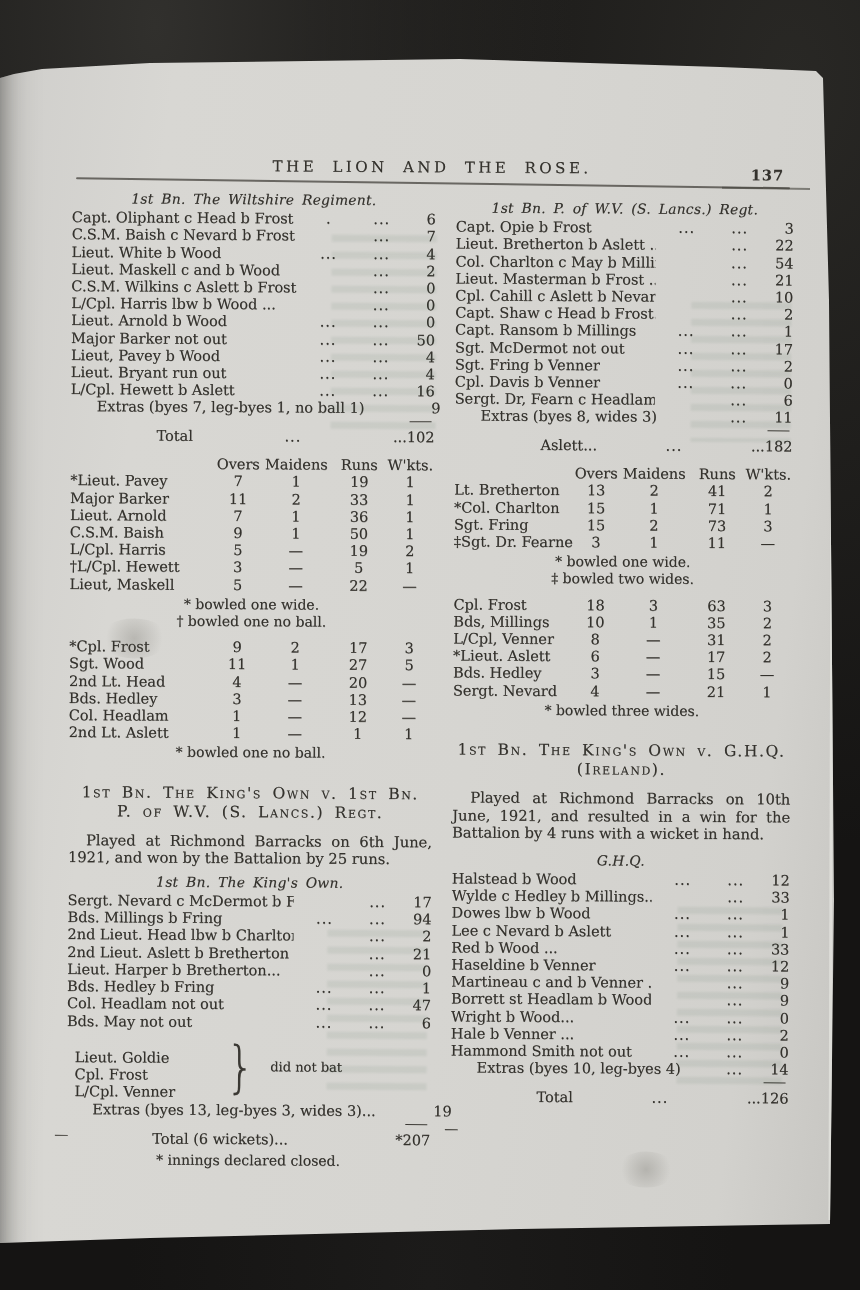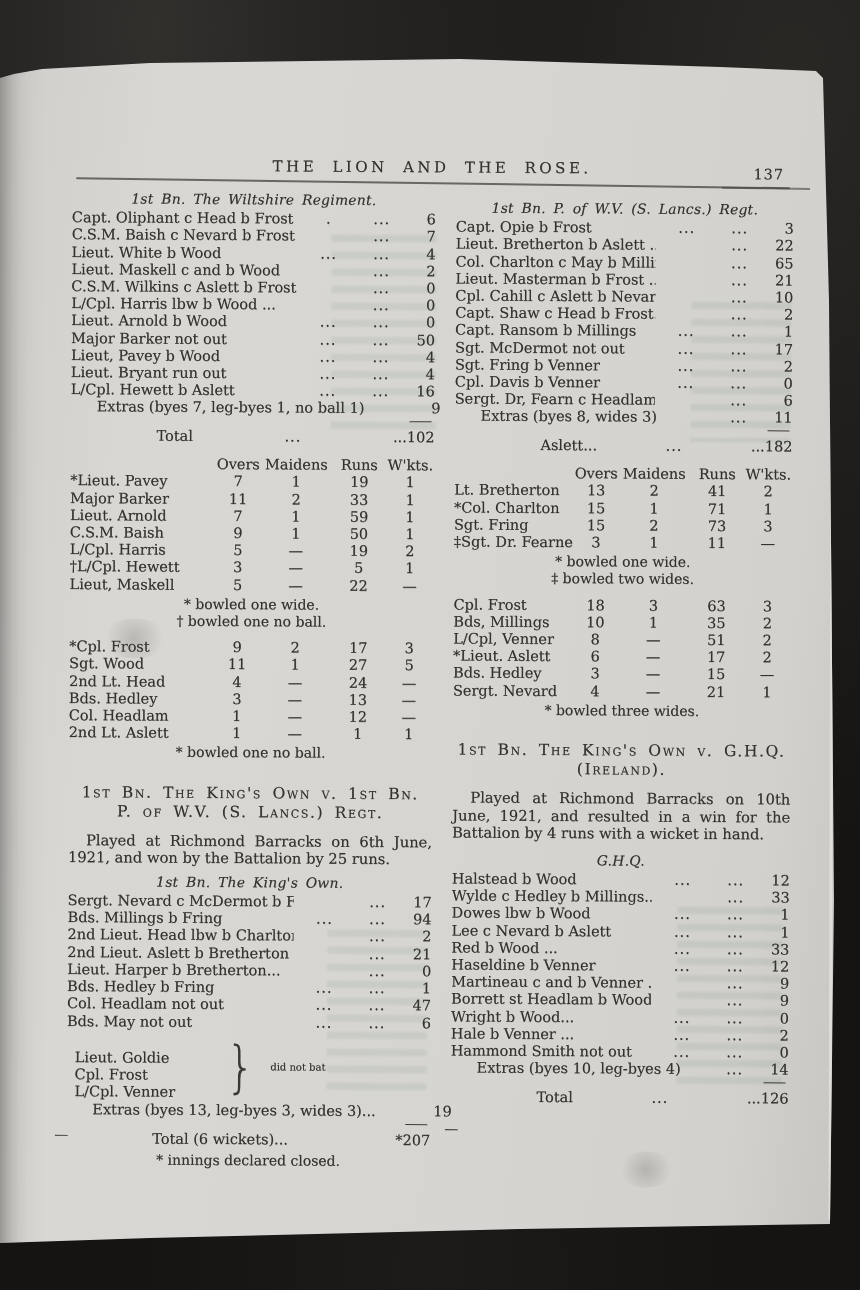--- a/index.html
+++ b/index.html
@@ -14,21 +14,21 @@
     background:linear-gradient(97deg,#cfcecb 0%,#d8d7d3 18%,#d6d5d1 55%,#d2d1cd 85%,#c4c3bf 100%);
     clip-path:polygon(0 78px,14px 74px,42px 69px,150px 63px,460px 59px,720px 67px,816px 71px,823px 78px,829px 300px,834px 900px,830px 1224px,520px 1229px,150px 1238px,0 1243px);
     box-shadow:inset 0 14px 24px -12px rgba(40,40,38,.5), inset 0 -16px 22px -14px rgba(40,40,38,.45),
                inset 26px 0 34px -24px rgba(60,58,54,.55), inset -20px 0 26px -20px rgba(60,58,54,.5);}
   .page-edge{position:absolute;top:80px;bottom:70px;right:27px;width:3px;background:#e4e3df;opacity:.8;transform:rotate(.15deg);}
   .content{position:absolute;inset:0;color:#34322d;transform:rotate(.35deg);transform-origin:45% 40%;
     text-shadow:.2px .3px .5px rgba(52,50,45,.5);}
 
   .running-title{position:absolute;top:158px;left:120px;width:620px;text-align:center;
     font-size:15px;letter-spacing:3.5px;word-spacing:7px;}
-  .page-number{position:absolute;top:164px;right:78px;font-size:14.5px;letter-spacing:1px;}
+  .page-number{position:absolute;top:164px;right:78px;font-size:14.5px;letter-spacing:1px;font-weight:bold;}
   .head-rule{position:absolute;top:182px;left:74px;width:714px;height:2px;background:#44423c;
     transform:rotate(.45deg);opacity:.75;border-radius:1px;}
   .head-rule2{position:absolute;top:185px;left:720px;width:88px;height:1.5px;background:#44423c;
     transform:rotate(.5deg);opacity:.6;}
 
   .col{position:absolute;font-size:14.5px;line-height:17.2px;}
   .col-left{left:70px;top:192px;width:364px;}
   .col-right{left:454px;top:199px;width:338px;}
 
   .inn-head{font-style:italic;text-align:center;font-size:13.8px;letter-spacing:.3px;word-spacing:3px;margin-bottom:2px;}
@@ -60,21 +60,21 @@
   .bowl-notes{margin:2px 0 9px;}
 
   .match-title{text-align:center;font-variant:small-caps;font-size:15.5px;
     letter-spacing:1.6px;word-spacing:4px;margin-top:22px;line-height:19px;}
   .intro{margin:10px 0 7px;text-indent:18px;font-size:14.7px;line-height:17.6px;text-align:justify;}
 
   .dnb{display:flex;align-items:center;padding-left:8px;margin:1px 0;}
   .dnb-names{width:148px;margin-top:18px;}
   .dnb-brace{font-size:56px;font-weight:200;line-height:50px;margin:0 12px 0 0;color:#3a3833;
     font-family:"DejaVu Sans",sans-serif;transform:scaleX(.8);}
-  .dnb-label{font-size:10px;}
+  .dnb-label{font-size:13px;}
 
   .margin-dash{position:absolute;font-size:14px;letter-spacing:-1px;color:#4a4843;}
   .bleed{position:absolute;opacity:.09;filter:blur(1.2px);pointer-events:none;
     background:repeating-linear-gradient(180deg, rgba(58,92,70,.9) 0 7px, rgba(0,0,0,0) 7px 17px);}
   .stain{position:absolute;border-radius:50%;background:radial-gradient(circle,rgba(90,88,80,.25),rgba(0,0,0,0) 70%);}
 </style>
 </head>
 <body>
 
 <div class="canvas">
@@ -192,21 +192,21 @@
               <span class="bw-name">Major Barker</span>
               <span class="bw-o">11</span>
               <span class="bw-m">2</span>
               <span class="bw-r">33</span>
               <span class="bw-w">1</span>
             </div>
               <div class="bowl-row">
               <span class="bw-name">Lieut. Arnold</span>
               <span class="bw-o">7</span>
               <span class="bw-m">1</span>
-              <span class="bw-r">59</span>
+              <span class="bw-r">36</span>
               <span class="bw-w">1</span>
             </div>
               <div class="bowl-row">
               <span class="bw-name">C.S.M. Baish</span>
               <span class="bw-o">9</span>
               <span class="bw-m">1</span>
               <span class="bw-r">50</span>
               <span class="bw-w">1</span>
             </div>
               <div class="bowl-row">
@@ -249,21 +249,21 @@
               <span class="bw-name">Sgt. Wood</span>
               <span class="bw-o">11</span>
               <span class="bw-m">1</span>
               <span class="bw-r">27</span>
               <span class="bw-w">5</span>
             </div>
               <div class="bowl-row">
               <span class="bw-name">2nd Lt. Head</span>
               <span class="bw-o">4</span>
               <span class="bw-m">—</span>
-              <span class="bw-r">24</span>
+              <span class="bw-r">20</span>
               <span class="bw-w">—</span>
             </div>
               <div class="bowl-row">
               <span class="bw-name">Bds. Hedley</span>
               <span class="bw-o">3</span>
               <span class="bw-m">—</span>
               <span class="bw-r">13</span>
               <span class="bw-w">—</span>
             </div>
               <div class="bowl-row">
@@ -385,21 +385,21 @@
             <div class="bat-row">
             <span class="bat-text">Lieut. Bretherton b Aslett ...</span>
             <span class="bat-d1"></span>
             <span class="bat-d2">...</span>
             <span class="bat-runs">22</span>
           </div>
             <div class="bat-row">
             <span class="bat-text">Col. Charlton c May b Millings</span>
             <span class="bat-d1"></span>
             <span class="bat-d2">...</span>
-            <span class="bat-runs">65</span>
+            <span class="bat-runs">54</span>
           </div>
             <div class="bat-row">
             <span class="bat-text">Lieut. Masterman b Frost ...</span>
             <span class="bat-d1"></span>
             <span class="bat-d2">...</span>
             <span class="bat-runs">21</span>
           </div>
             <div class="bat-row">
             <span class="bat-text">Cpl. Cahill c Aslett b Nevard</span>
             <span class="bat-d1"></span>
@@ -512,21 +512,21 @@
               <span class="bw-name">Bds, Millings</span>
               <span class="bw-o">10</span>
               <span class="bw-m">1</span>
               <span class="bw-r">35</span>
               <span class="bw-w">2</span>
             </div>
               <div class="bowl-row">
               <span class="bw-name">L/Cpl, Venner</span>
               <span class="bw-o">8</span>
               <span class="bw-m">—</span>
-              <span class="bw-r">51</span>
+              <span class="bw-r">31</span>
               <span class="bw-w">2</span>
             </div>
               <div class="bowl-row">
               <span class="bw-name">*Lieut. Aslett</span>
               <span class="bw-o">6</span>
               <span class="bw-m">—</span>
               <span class="bw-r">17</span>
               <span class="bw-w">2</span>
             </div>
               <div class="bowl-row">

